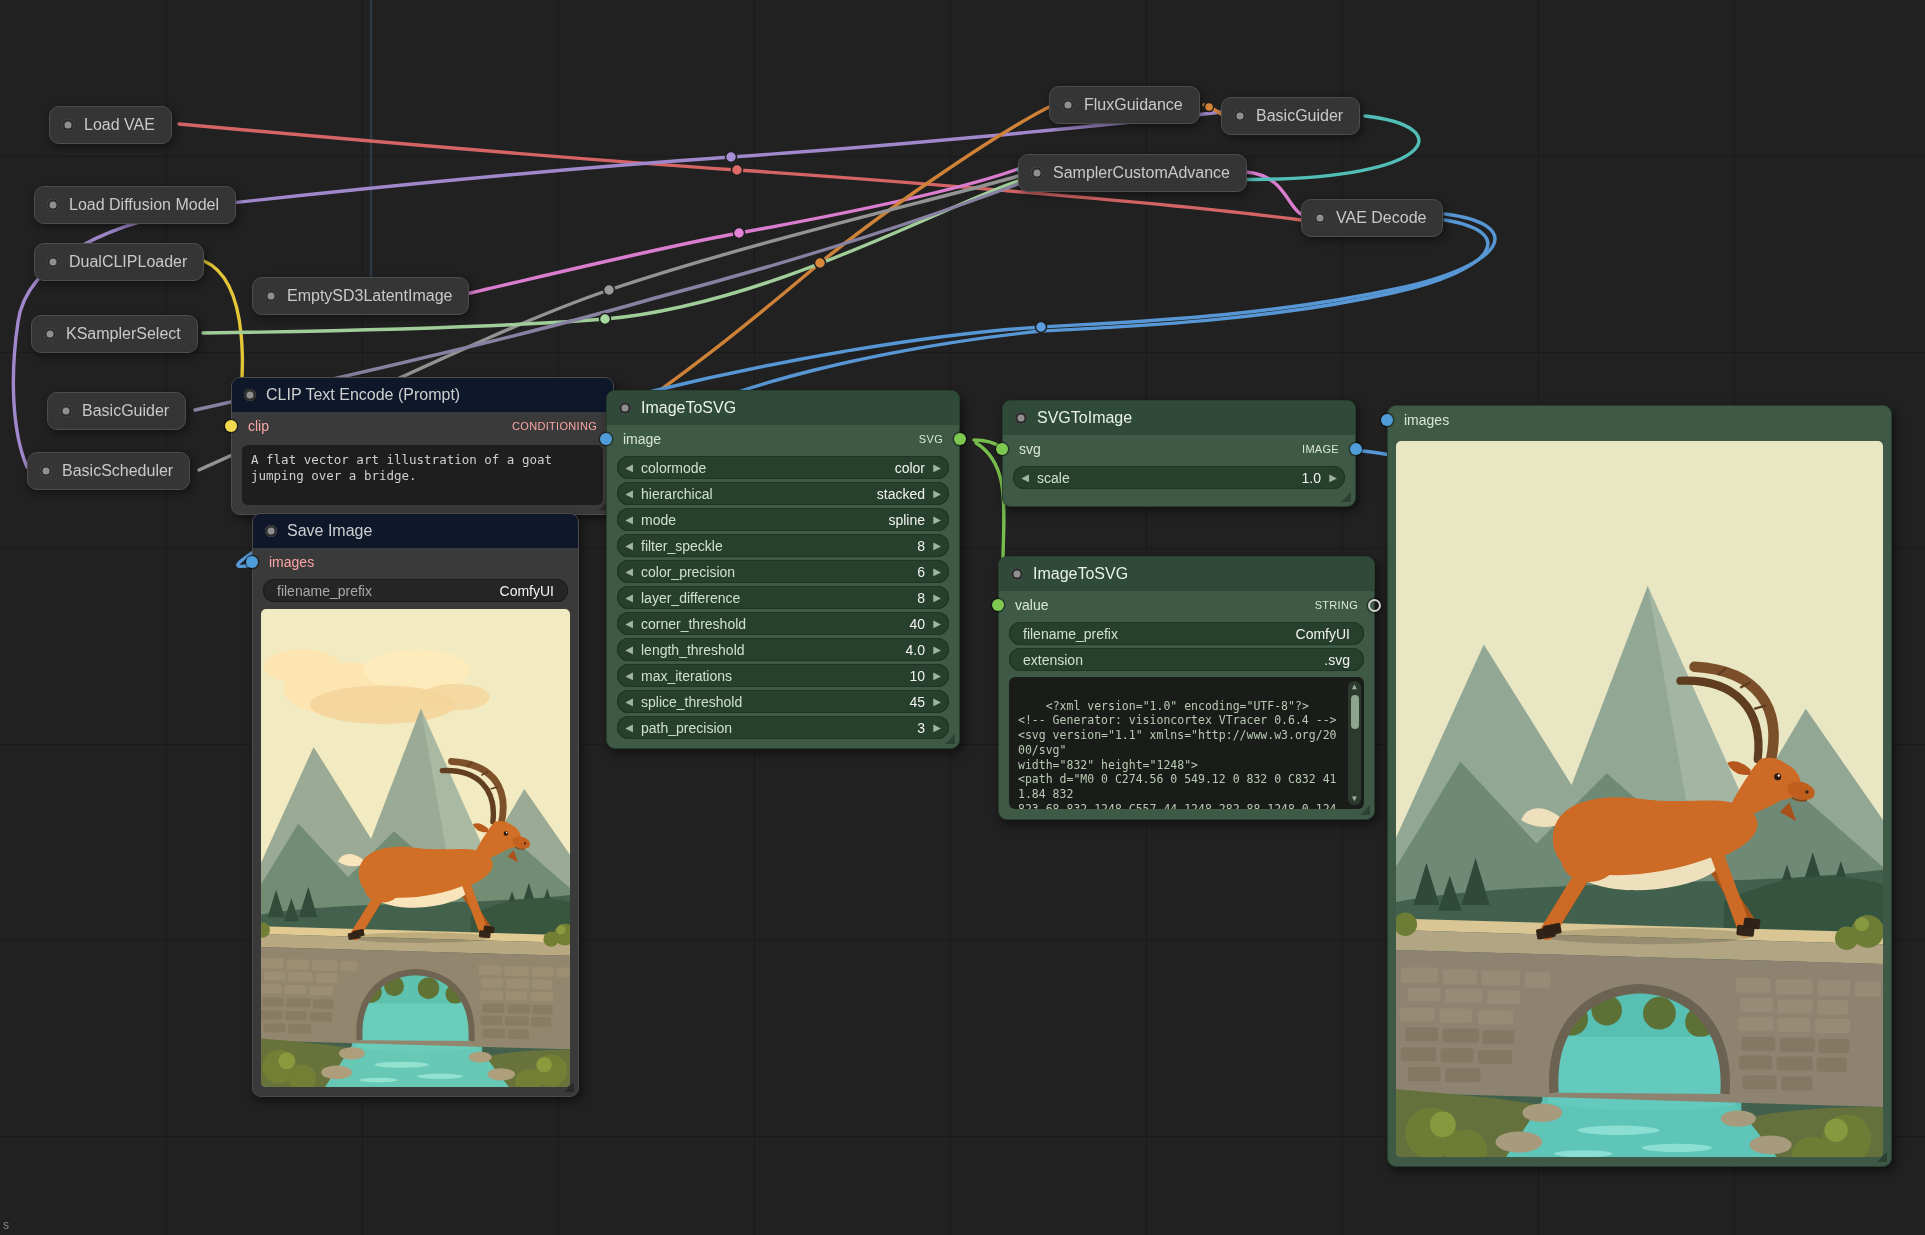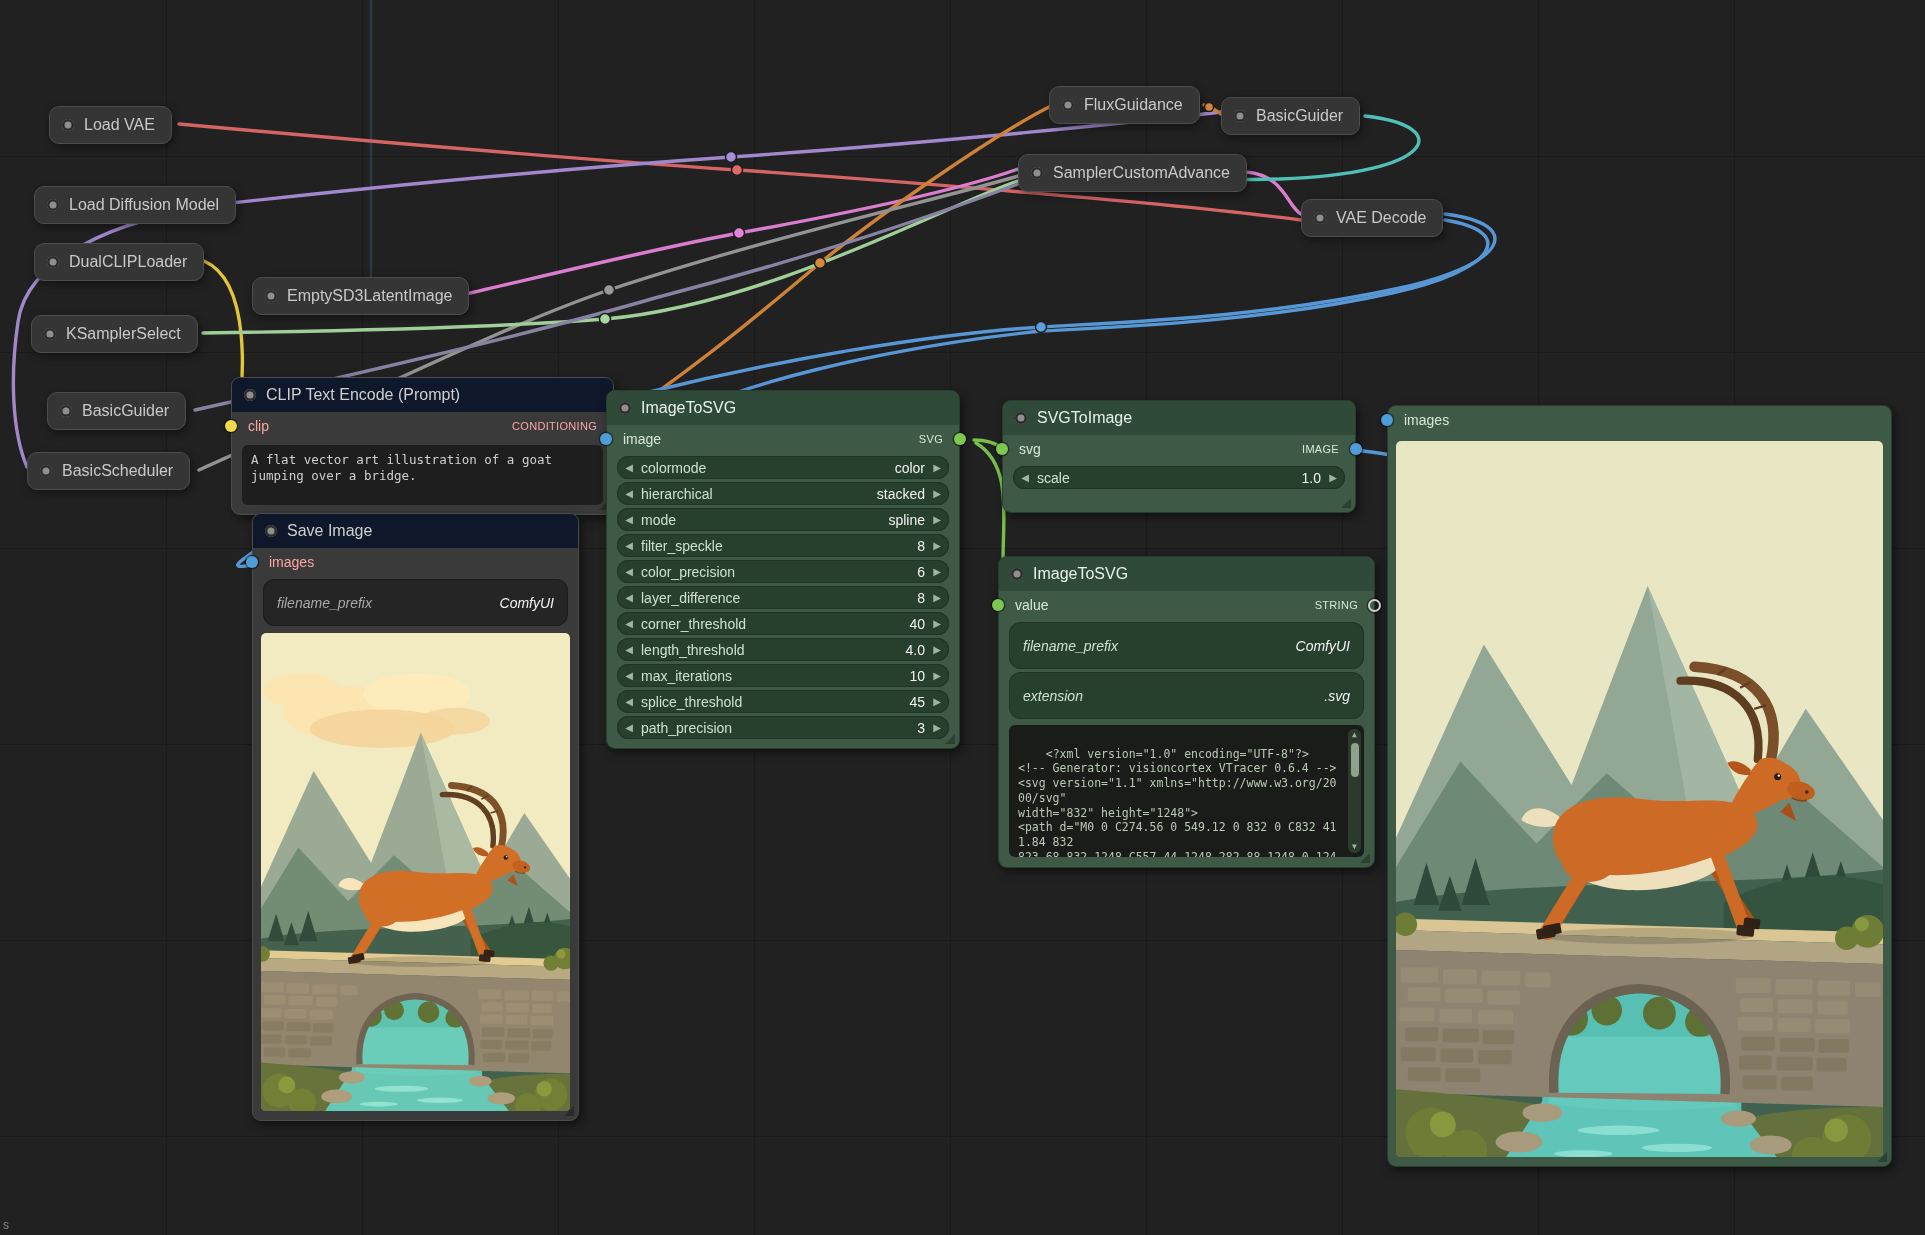--- a/index.html
+++ b/index.html
@@ -42,21 +42,21 @@
   
   .widget{position:relative;height:23px;margin:3px 10px;border-radius:12px;
     display:flex;align-items:center;padding:0 24px;font-size:14px;}
   .green .widget{background:#273f2d;color:#cfe0cf;box-shadow:inset 0 0 0 1px #1f3425;}
   .gray .widget{background:#252525;color:#a9a9a9;box-shadow:inset 0 0 0 1px #1c1c1c;}
   .widget .wvalue{margin-left:auto;color:#f2f2f2;}
   .arr{position:absolute;top:0;bottom:0;width:20px;display:flex;align-items:center;
     justify-content:center;font-size:10px;color:#9fb5a0;}
   .arr.l{left:2px;} .arr.r{right:2px;}
   .arr.l::before{content:"◀";} .arr.r::before{content:"▶";}
-  .widget.noarrow{padding:12px 14px;font-style:italic;}
+  .widget.noarrow{padding:0 14px;}
 
   .textbox{margin:5px 10px 9px 10px;background:#1e1e1e;border-radius:6px;padding:7px 9px;
     font-family:"DejaVu Sans Mono",monospace;font-size:12.5px;line-height:1.3;color:#cfcfcf;
     white-space:pre-wrap;}
   .xmlbox{position:relative;margin:6px 10px 10px 10px;background:#191c19;border-radius:6px;
     padding:7px 24px 7px 9px;height:118px;overflow:hidden;
     font-family:"DejaVu Sans Mono",monospace;font-size:11.5px;line-height:1.28;color:#b9cab4;
     white-space:pre-wrap;word-break:break-all;}
   .sbar{position:absolute;right:3px;top:4px;bottom:4px;width:13px;border-radius:6px;
     background:#2c3a2d;display:flex;flex-direction:column;align-items:center;
@@ -386,21 +386,21 @@
         <span class="arr r"></span>
       </div>
   <div class="widget">
         <span class="arr l"></span>
         <span>path_precision</span>
         <span class="wvalue">3</span>
         <span class="arr r"></span>
       </div>
 </div>
 
-<div class="node green" style="left:1002px;top:400px;width:352px;padding-bottom:20px">
+<div class="node green" style="left:1002px;top:400px;width:352px;padding-bottom:14px">
   <div class="nhead">
     <span class="hdot"></span>
     <span>SVGToImage</span>
   </div>
   <div class="iorow">
     <span class="sock in s-svg"></span>
     <span>svg</span>
     <span class="outlabel">IMAGE</span>
     <span class="sock out s-image"></span>
   </div>

